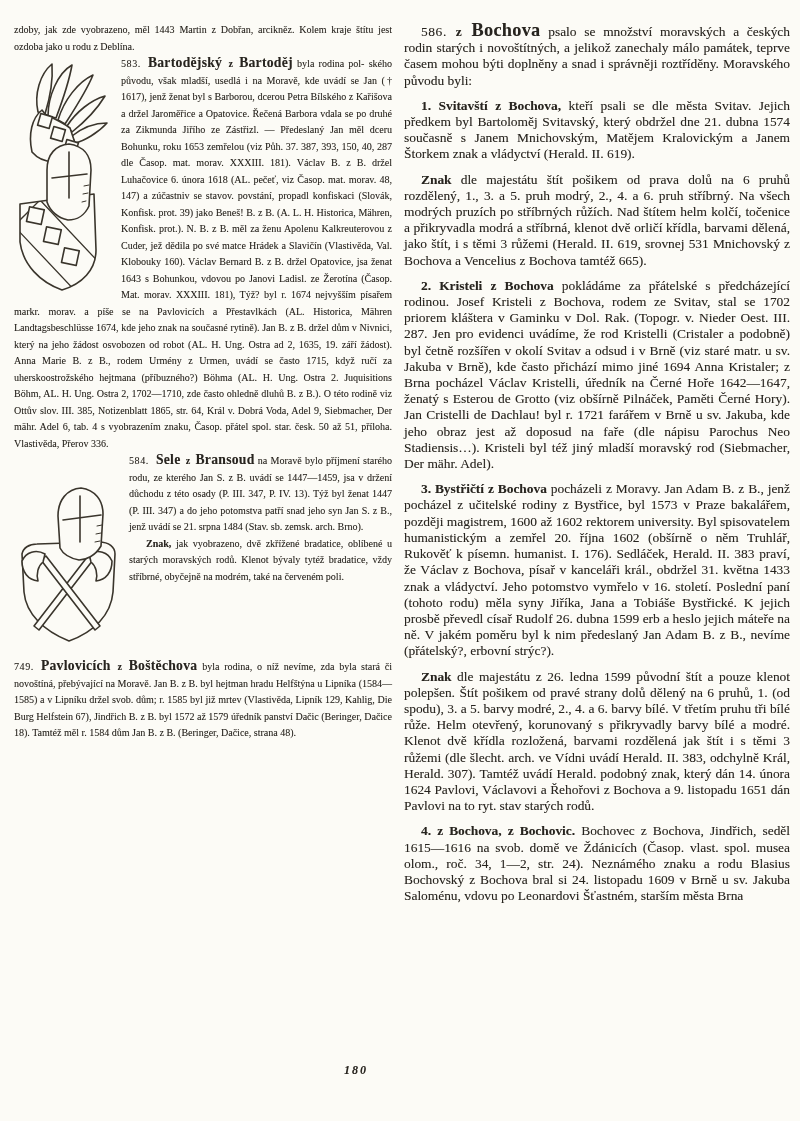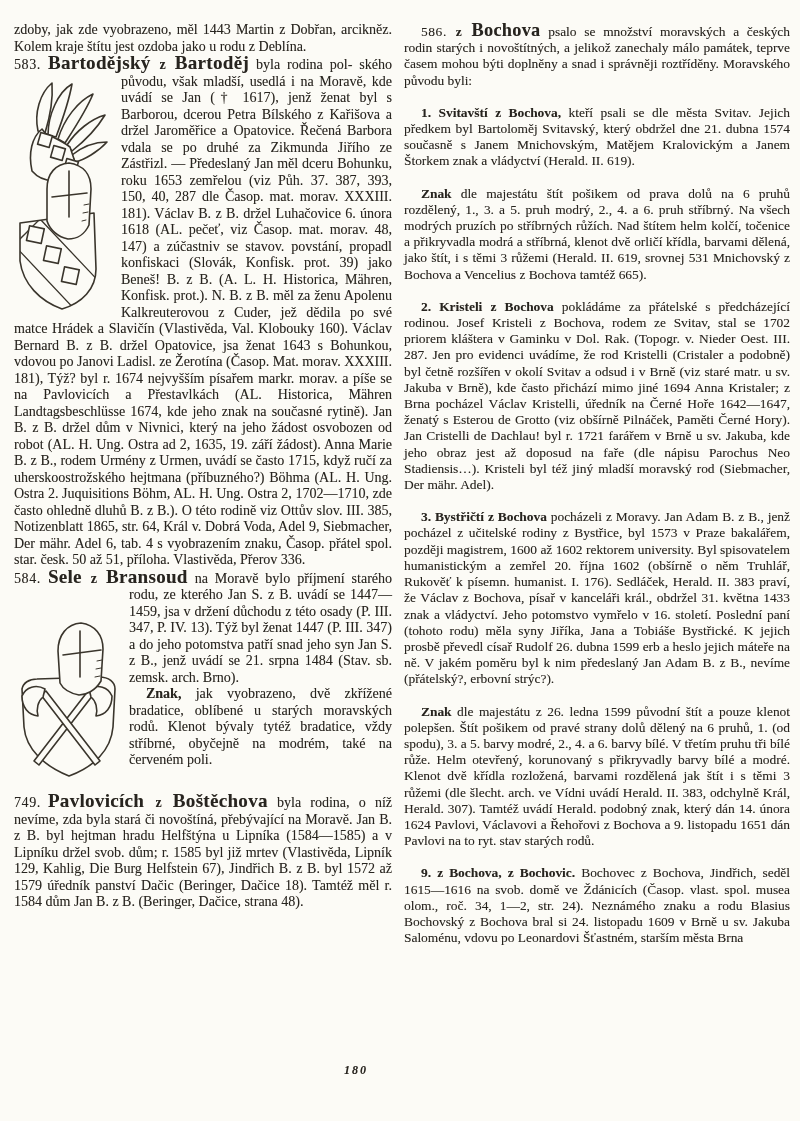--- a/index.html
+++ b/index.html
@@ -4,25 +4,25 @@
 <style>
   * { margin:0; padding:0; box-sizing:border-box; }
   html,body { background:#fcfbf6; }
   .page{
     position:relative; width:800px; height:1121px; overflow:hidden;
     background:#fcfbf6; color:#27241f;
     font-family:"Liberation Serif", serif;
     text-shadow:0.2px 0.2px 0 rgba(60,50,40,0.3);
   }
   .col{ position:absolute; top:22px; text-align:justify; }
-  .col-left { left:14px;  width:378px; font-size:14px; line-height:16.5px; }
+  .col-left { left:14px;  width:378px; font-size:10px; line-height:16.5px; }
   .col-right{ left:404px; width:386px; font-size:13.4px; line-height:16.2px; }
   .para{ margin:0; }
   .ind{ text-indent:17px; }
-  .rp{ margin-top:16px; }
+  .rp{ margin-top:9px; }
   .entry{ clear:left; }
   .e-num{ font-size:1.0em; letter-spacing:0.6px; margin-right:7px; }
   .t-big{ font-weight:bold; font-size:1.36em; letter-spacing:0.3px; }
   .t-z{ font-weight:bold; font-size:1.0em; margin:0 2px; }
   .b{ font-weight:bold; }
   .fig{ float:left; }
   .fig583{ width:97px;  height:234px; margin:3px 10px 2px 0; }
   .fig584{ width:106px; height:204px; margin:0 9px 2px 0; }
   .fig path, .fig line, .fig rect{ stroke:#3a352c; fill:none; stroke-linejoin:round; stroke-linecap:round; }
   .paper{ fill:#fcfbf6 !important; }
@@ -137,19 +137,19 @@
     <p class="para ind rp"><span class="b">1. Svitavští z Bochova,</span><span> kteří psali se dle města Svitav. Jejich předkem byl Bartoloměj Svitavský, který obdržel dne 21. dubna 1574 současně s Janem Mnichovským, Matějem Kralovickým a Janem Štorkem znak a vládyctví (Herald. II. 619).</span></p>
 
     <p class="para ind rp"><span class="b">Znak</span><span> dle majestátu štít pošikem od prava dolů na 6 pruhů rozdělený, 1., 3. a 5. pruh modrý, 2., 4. a 6. pruh stříbrný. Na všech modrých pruzích po stříbrných růžích. Nad štítem helm kolčí, točenice a přikryvadla modrá a stříbrná, klenot dvě orličí křídla, barvami dělená, jako štít, i s těmi 3 růžemi (Herald. II. 619, srovnej 531 Mnichovský z Bochova a Vencelius z Bochova tamtéž 665).</span></p>
 
     <p class="para ind rp"><span class="b">2. Kristeli z Bochova</span><span> pokládáme za přátelské s předcházející rodinou. Josef Kristeli z Bochova, rodem ze Svitav, stal se 1702 priorem kláštera v Gaminku v Dol. Rak. (Topogr. v. Nieder Oest. III. 287. Jen pro evidenci uvádíme, že rod Kristelli (Cristaler a podobně) byl četně rozšířen v okolí Svitav a odsud i v Brně (viz staré matr. u sv. Jakuba v Brně), kde často přichází mimo jiné 1694 Anna Kristaler; z Brna pocházel Václav Kristelli, úředník na Černé Hoře 1642—1647, ženatý s Esterou de Grotto (viz obšírně Pilnáček, Paměti Černé Hory). Jan Cristelli de Dachlau! byl r. 1721 farářem v Brně u sv. Jakuba, kde jeho obraz jest až doposud na faře (dle nápisu Parochus Neo Stadiensis…). Kristeli byl též jiný mladší moravský rod (Siebmacher, Der mähr. Adel).</span></p>
 
     <p class="para ind rp"><span class="b">3. Bystřičtí z Bochova</span><span> pocházeli z Moravy. Jan Adam B. z B., jenž pocházel z učitelské rodiny z Bystřice, byl 1573 v Praze bakalářem, později magistrem, 1600 až 1602 rektorem university. Byl spisovatelem humanistickým a zemřel 20. října 1602 (obšírně o něm Truhlář, Rukověť k písemn. humanist. I. 176). Sedláček, Herald. II. 383 praví, že Václav z Bochova, písař v kanceláři král., obdržel 31. května 1433 znak a vládyctví. Jeho potomstvo vymřelo v 16. století. Poslední paní (tohoto rodu) měla syny Jiříka, Jana a Tobiáše Bystřické. K jejich prosbě převedl císař Rudolf 26. dubna 1599 erb a heslo jejich máteře na ně. V jakém poměru byl k nim předeslaný Jan Adam B. z B., nevíme (přátelský?, erbovní strýc?).</span></p>
 
     <p class="para ind rp"><span class="b">Znak</span><span> dle majestátu z 26. ledna 1599 původní štít a pouze klenot polepšen. Štít pošikem od pravé strany dolů dělený na 6 pruhů, 1. (od spodu), 3. a 5. barvy modré, 2., 4. a 6. barvy bílé. V třetím pruhu tři bílé růže. Helm otevřený, korunovaný s přikryvadly barvy bílé a modré. Klenot dvě křídla rozložená, barvami rozdělená jak štít i s těmi 3 růžemi (dle šlecht. arch. ve Vídni uvádí Herald. II. 383, odchylně Král, Herald. 307). Tamtéž uvádí Herald. podobný znak, který dán 14. února 1624 Pavlovi, Václavovi a Řehořovi z Bochova a 9. listopadu 1651 dán Pavlovi na to ryt. stav starých rodů.</span></p>
 
-    <p class="para ind rp"><span class="b">9. z Bochova, z Bochovic.</span><span> Bochovec z Bochova, Jindřich, seděl 1615—1616 na svob. domě ve Ždánicích (Časop. vlast. spol. musea olom., roč. 34, 1—2, str. 24). Neznámého znaku a rodu Blasius Bochovský z Bochova bral si 24. listopadu 1609 v Brně u sv. Jakuba Saloménu, vdovu po Leonardovi Šťastném, starším města Brna</span></p>
+    <p class="para ind rp"><span class="b">4. z Bochova, z Bochovic.</span><span> Bochovec z Bochova, Jindřich, seděl 1615—1616 na svob. domě ve Ždánicích (Časop. vlast. spol. musea olom., roč. 34, 1—2, str. 24). Neznámého znaku a rodu Blasius Bochovský z Bochova bral si 24. listopadu 1609 v Brně u sv. Jakuba Saloménu, vdovu po Leonardovi Šťastném, starším města Brna</span></p>
 
   </div>
 
   <div class="pageno">180</div>
 
 </div>
 
 </body></html>

